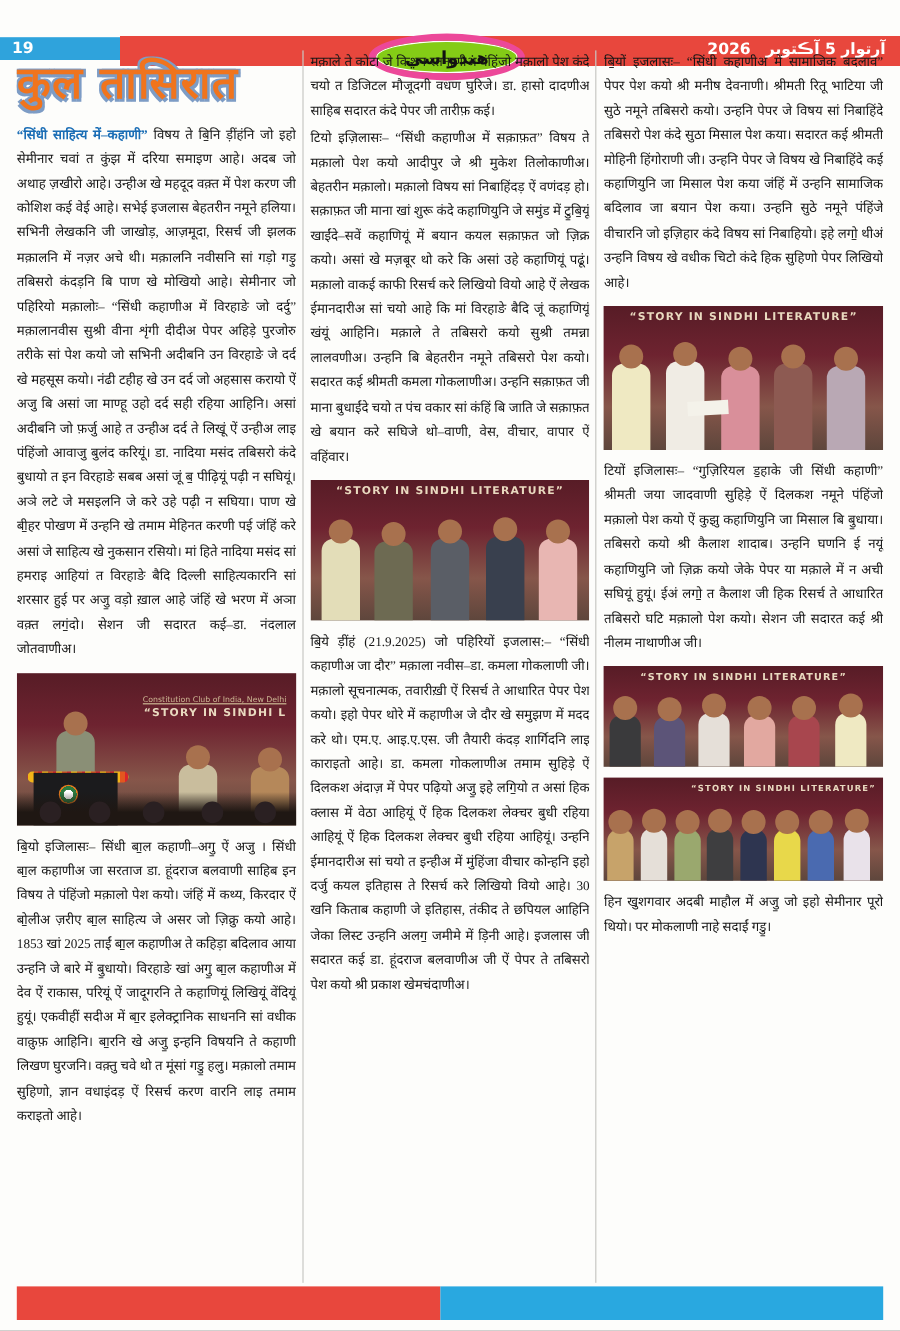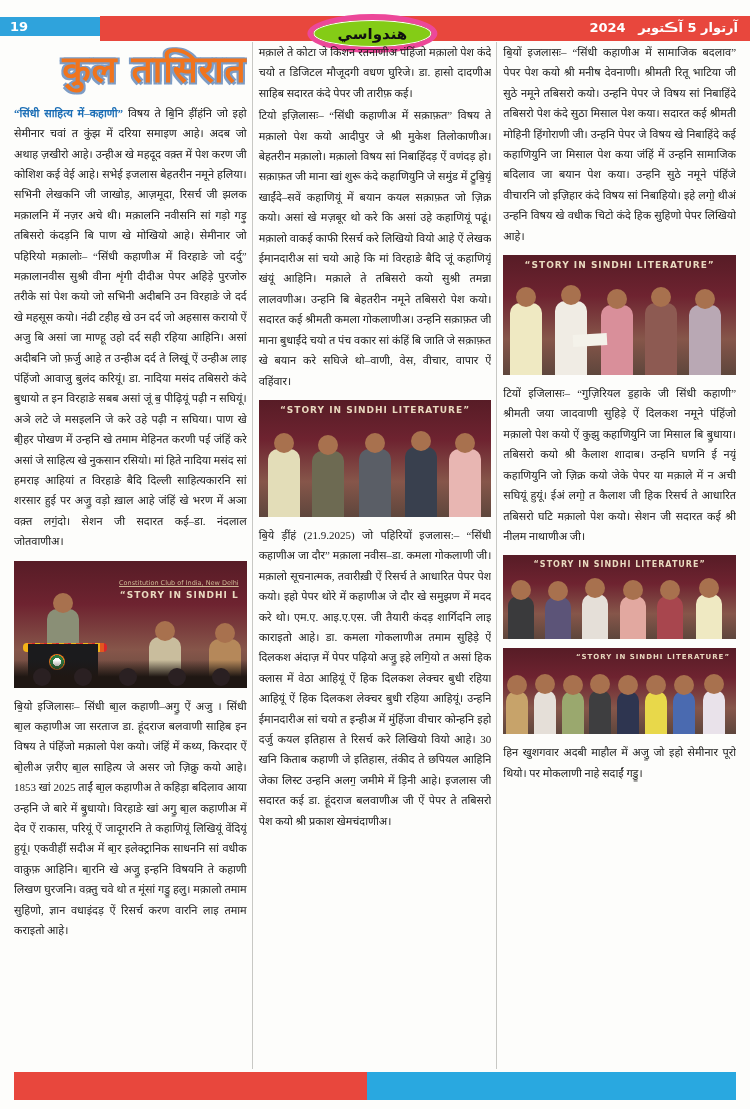--- a/index.html
+++ b/index.html
@@ -1,39 +1,39 @@
 <!DOCTYPE html>
 <html><head>
 <meta charset="utf-8">
 <style>
   html,body{margin:0;padding:0;background:#888;}
   #page{position:relative;width:750px;height:1109px;background:#fdfdfb;margin:0 auto;
         overflow:hidden;font-family:"Liberation Serif","DejaVu Serif",serif;color:#161616;}
 
   
-  #topbar{position:absolute;top:16px;left:0;right:0;height:25px;}
+  #topbar{position:absolute;top:30px;left:0;right:0;height:25px;}
   #pageno-band{position:absolute;left:0;top:1px;width:100px;height:19px;background:#2fa3dc;}
   #pageno{position:absolute;left:10px;top:2px;color:#fff;font:bold 13px "DejaVu Sans",sans-serif;}
   #redband{position:absolute;left:100px;right:0;top:0;height:25px;background:#e8473d;}
   #masthead-oval{position:absolute;left:50%;top:-2px;transform:translateX(-52%);
       width:118px;height:27px;background:#84cc16;border:6px solid #ec4899;border-radius:50%;
       display:flex;align-items:center;justify-content:center;
       font:bold 15px "DejaVu Sans",sans-serif;color:#111;box-shadow:0 0 0 1px #fff inset;text-align:center;}
   #dateline{position:absolute;right:12px;top:4px;color:#fff;
       font:bold 13px "DejaVu Sans",sans-serif;direction:rtl;}
   #dateline .yr{color:#ffffff;padding-right:8px;}
 
   
   #cols{position:absolute;top:42px;left:14px;right:14px;bottom:40px;display:flex;}
   .col{width:233px;overflow:hidden;}
   .col + .col{border-left:1px solid #c8c8c4;margin-left:5px;padding-left:6px;}
   .col p{margin:0 0 2px 0;font-size:11px;line-height:20.4px;text-align:justify;}
   .lead-blue{color:#1a6db5;font-weight:bold;}
   .lead-bold{font-weight:normal;}
-  #headline{margin:8px 0 12px 0;text-align:right;color:#f0741d;
+  #headline{margin:8px 0 12px 0;text-align:left;color:#f0741d;
       font:bold 37px/1.1 "DejaVu Sans",sans-serif;letter-spacing:1px;
       text-shadow:-2px 2px 0 #7d9cc5, 2px 2px 0 #7d9cc5, 2px -1px 0 #7d9cc5, -2px -1px 0 #7d9cc5;}
 
   
   .photo{position:relative;margin:9px 0 8px 0;overflow:hidden;
          background:linear-gradient(#571c26,#6e2330 34%,#86564a 70%,#5e463c);}
   .ph-banner{position:absolute;top:5px;left:0;right:0;text-align:center;
       color:#e9d9bf;font:bold 9px "DejaVu Sans",sans-serif;letter-spacing:1px;}
   .ph-sub{position:absolute;top:18px;left:0;right:0;text-align:center;
       color:#cdb894;font:6.5px "DejaVu Sans",sans-serif;text-decoration:underline;}
@@ -60,21 +60,21 @@
 
 <div id="page">
 
   <div id="topbar">
     <div id="pageno-band">
       <span id="pageno">19</span>
     </div>
     <div id="redband">
       <div id="dateline">
         <span>آرتوار 5 آڪتوبر</span>
-        <span class="yr">2024</span>
+        <span class="yr">2026</span>
       </div>
     </div>
     <div id="masthead-oval">هندواسي</div>
   </div>
 
   <div id="cols">
 
     <div class="col">
       <h1 id="headline">कुल तासिरात</h1>
       <p><span class="lead-blue">“सिंधी साहित्य में–कहाणी”</span><span> विषय ते बि॒नि ड़ींहंनि जो इहो सेमीनार चवां त कुंझ में दरिया समाइण आहे। अदब जो अथाह ज़खीरो आहे। उन्हीअ खे महदूद वक़्त में पेश करण जी कोशिश कई वेई आहे। सभेई इजलास बेहतरीन नमूने हलिया। सभिनी लेखकनि जी जाखोड़, आज़मूदा, रिसर्च जी झलक मक़ालनि में नज़र अचे थी। मक़ालनि नवीसनि सां गड़ो गड़ु तबिसरो कंदड़नि बि पाण खे मोखियो आहे। सेमीनार जो पहिरियो मक़ालोः– “सिंधी कहाणीअ में विरहाङे जो दर्दु” मक़ालानवीस सुश्री वीना शृंगी दीदीअ पेपर अहिड़े पुरजोरु तरीके सां पेश कयो जो सभिनी अदीबनि उन विरहाङे जे दर्द खे महसूस कयो। नंढी टहीह खे उन दर्द जो अहसास करायो ऐं अजु बि असां जा माण्हू उहो दर्द सही रहिया आहिनि। असां अदीबनि जो फ़र्जु आहे त उन्हीअ दर्द ते लिखूं ऐं उन्हीअ लाइ पंहिंजो आवाजु बुलंद करियूं। डा. नादिया मसंद तबिसरो कंदे बुधायो त इन विरहाङे सबब असां जूं ब॒ पीढ़ियूं पढ़ी न सघियूं। अञे लटे जे मसइलनि जे करे उहे पढ़ी न सघिया। पाण खे बी॒हर पोखण में उन्हनि खे तमाम मेहिनत करणी पई जंहिं करे असां जे साहित्य खे नुकसान रसियो। मां हिते नादिया मसंद सां हमराइ आहियां त विरहाङे बैदि दिल्ली साहित्यकारनि सां शरसार हुई पर अजु॒ वड़ो ख़ाल आहे जंहिं खे भरण में अञा वक़्त लगं॒दो। सेशन जी सदारत कई–डा. नंदलाल जोतवाणीअ।</span></p>

